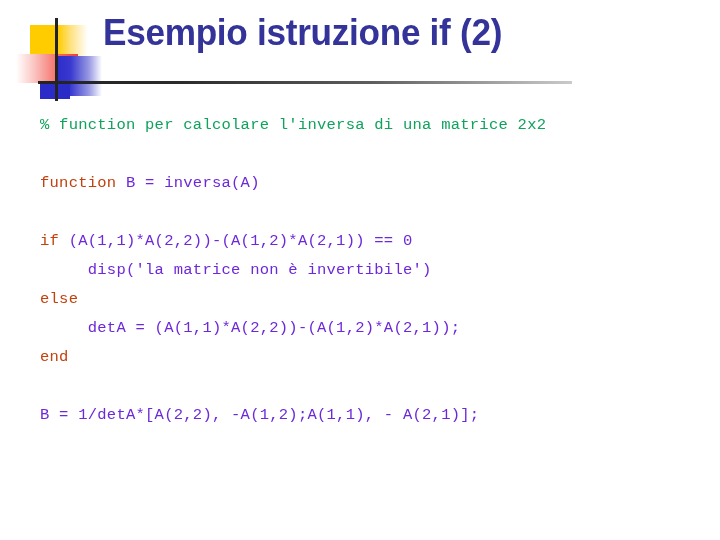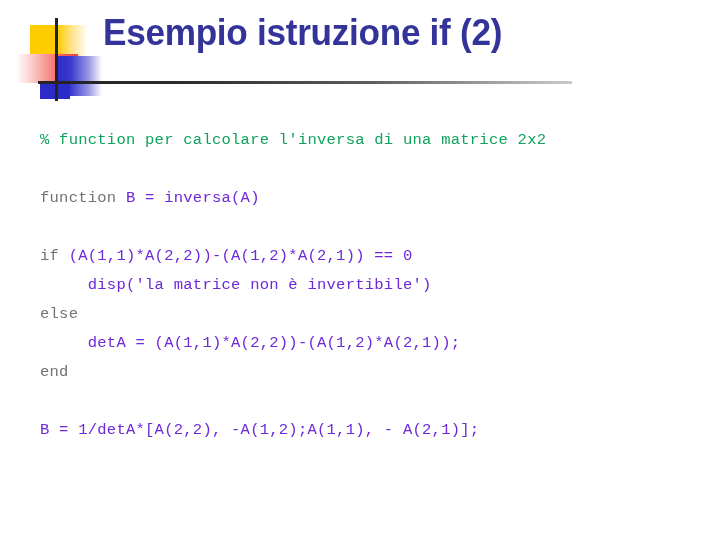--- a/index.html
+++ b/index.html
@@ -97,38 +97,38 @@
     letter-spacing: -0.3px;
     transform: scaleX(0.95);
     transform-origin: left top;
     white-space: nowrap;
   }
 
   
   .code {
     position: absolute;
     left: 40px;
-    top: 126px;
+    top: 111px;
     width: 680px;
     font-family: "Liberation Mono", "DejaVu Sans Mono", monospace;
     font-size: 15.5px;
     line-height: 29px;
     color: #000000;
     white-space: pre;
     letter-spacing: 0.25px;
   }
   .code .line {
     white-space: pre;
     min-height: 29px;
   }
   .code .blank {
     height: 29px;
   }
   .kw-green { color: #0FA35C; }
-  .kw-blue  { color: #737373; }
+  .kw-blue  { color: #c2410c; }
   .plain    { color: #6d28d9; }
   .gap-md { height: 29px; }
 </style>
 </head>
 <body>
 
 <div class="slide">
 
   <div class="deco">
     <div class="deco-sq-yellow"></div>

